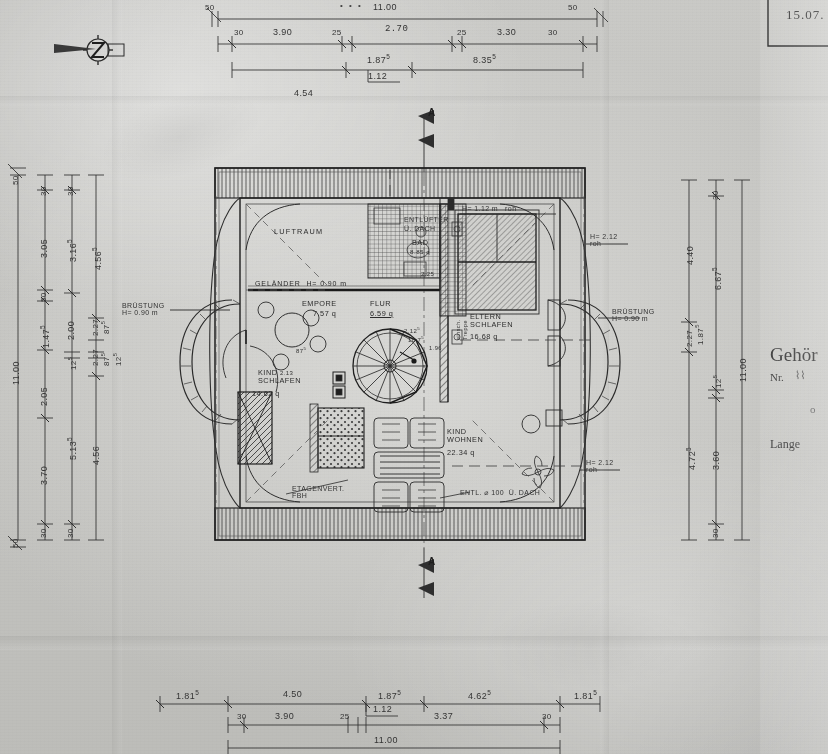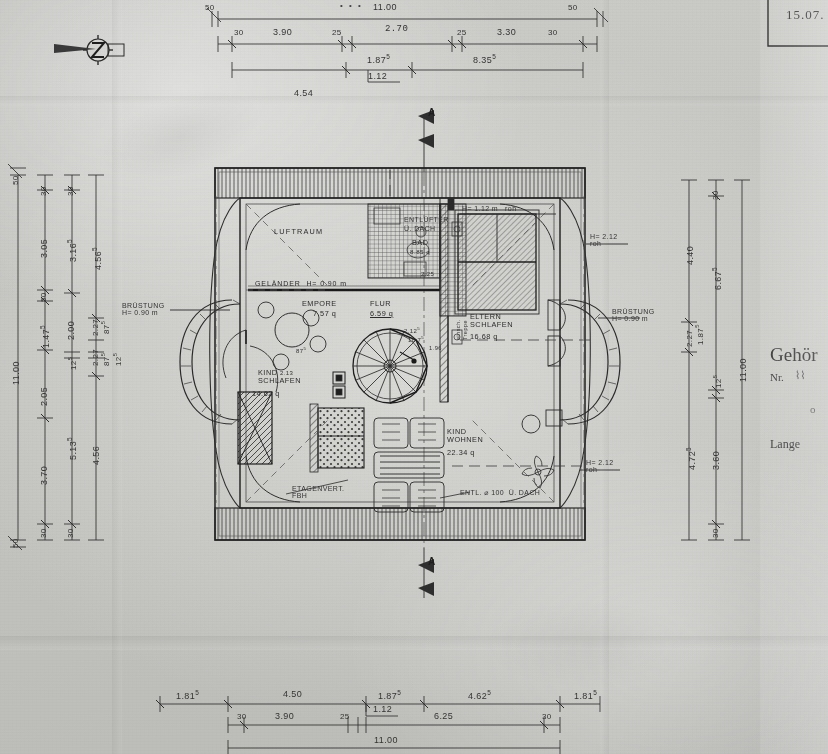--- a/index.html
+++ b/index.html
@@ -503,21 +503,21 @@
 <div class="lbl dimtxt" style="left:176px;top:690px;"><span>1.81</span><span class="sup">5</span></div>
 <div class="lbl dimtxt" style="left:283px;top:690px;">4.50</div>
 <div class="lbl dimtxt" style="left:378px;top:690px;"><span>1.87</span><span class="sup">5</span></div>
 <div class="lbl dimtxt" style="left:373px;top:705px;">1.12</div>
 <div class="lbl dimtxt" style="left:468px;top:690px;"><span>4.62</span><span class="sup">5</span></div>
 <div class="lbl dimtxt" style="left:574px;top:690px;"><span>1.81</span><span class="sup">5</span></div>
 
 <div class="lbl dimtxt sm" style="left:237px;top:713px;">30</div>
 <div class="lbl dimtxt" style="left:275px;top:712px;">3.90</div>
 <div class="lbl dimtxt sm" style="left:340px;top:713px;">25</div>
-<div class="lbl dimtxt" style="left:434px;top:712px;">6.25</div>
+<div class="lbl dimtxt" style="left:434px;top:712px;">3.37</div>
 <div class="lbl dimtxt sm" style="left:542px;top:713px;">30</div>
 <div class="lbl dimtxt" style="left:374px;top:736px;">11.00</div>
 
 <div class="lbl dimtxt sm rot90" style="left:12px;top:185px;">50</div>
 <div class="lbl dimtxt rot90" style="left:12px;top:385px;">11.00</div>
 <div class="lbl dimtxt sm rot90" style="left:12px;top:548px;">50</div>
 
 <div class="lbl dimtxt sm rot90" style="left:40px;top:196px;">30</div>
 <div class="lbl dimtxt rot90" style="left:40px;top:258px;">3.05</div>
 <div class="lbl dimtxt sm rot90" style="left:40px;top:302px;">50</div>

